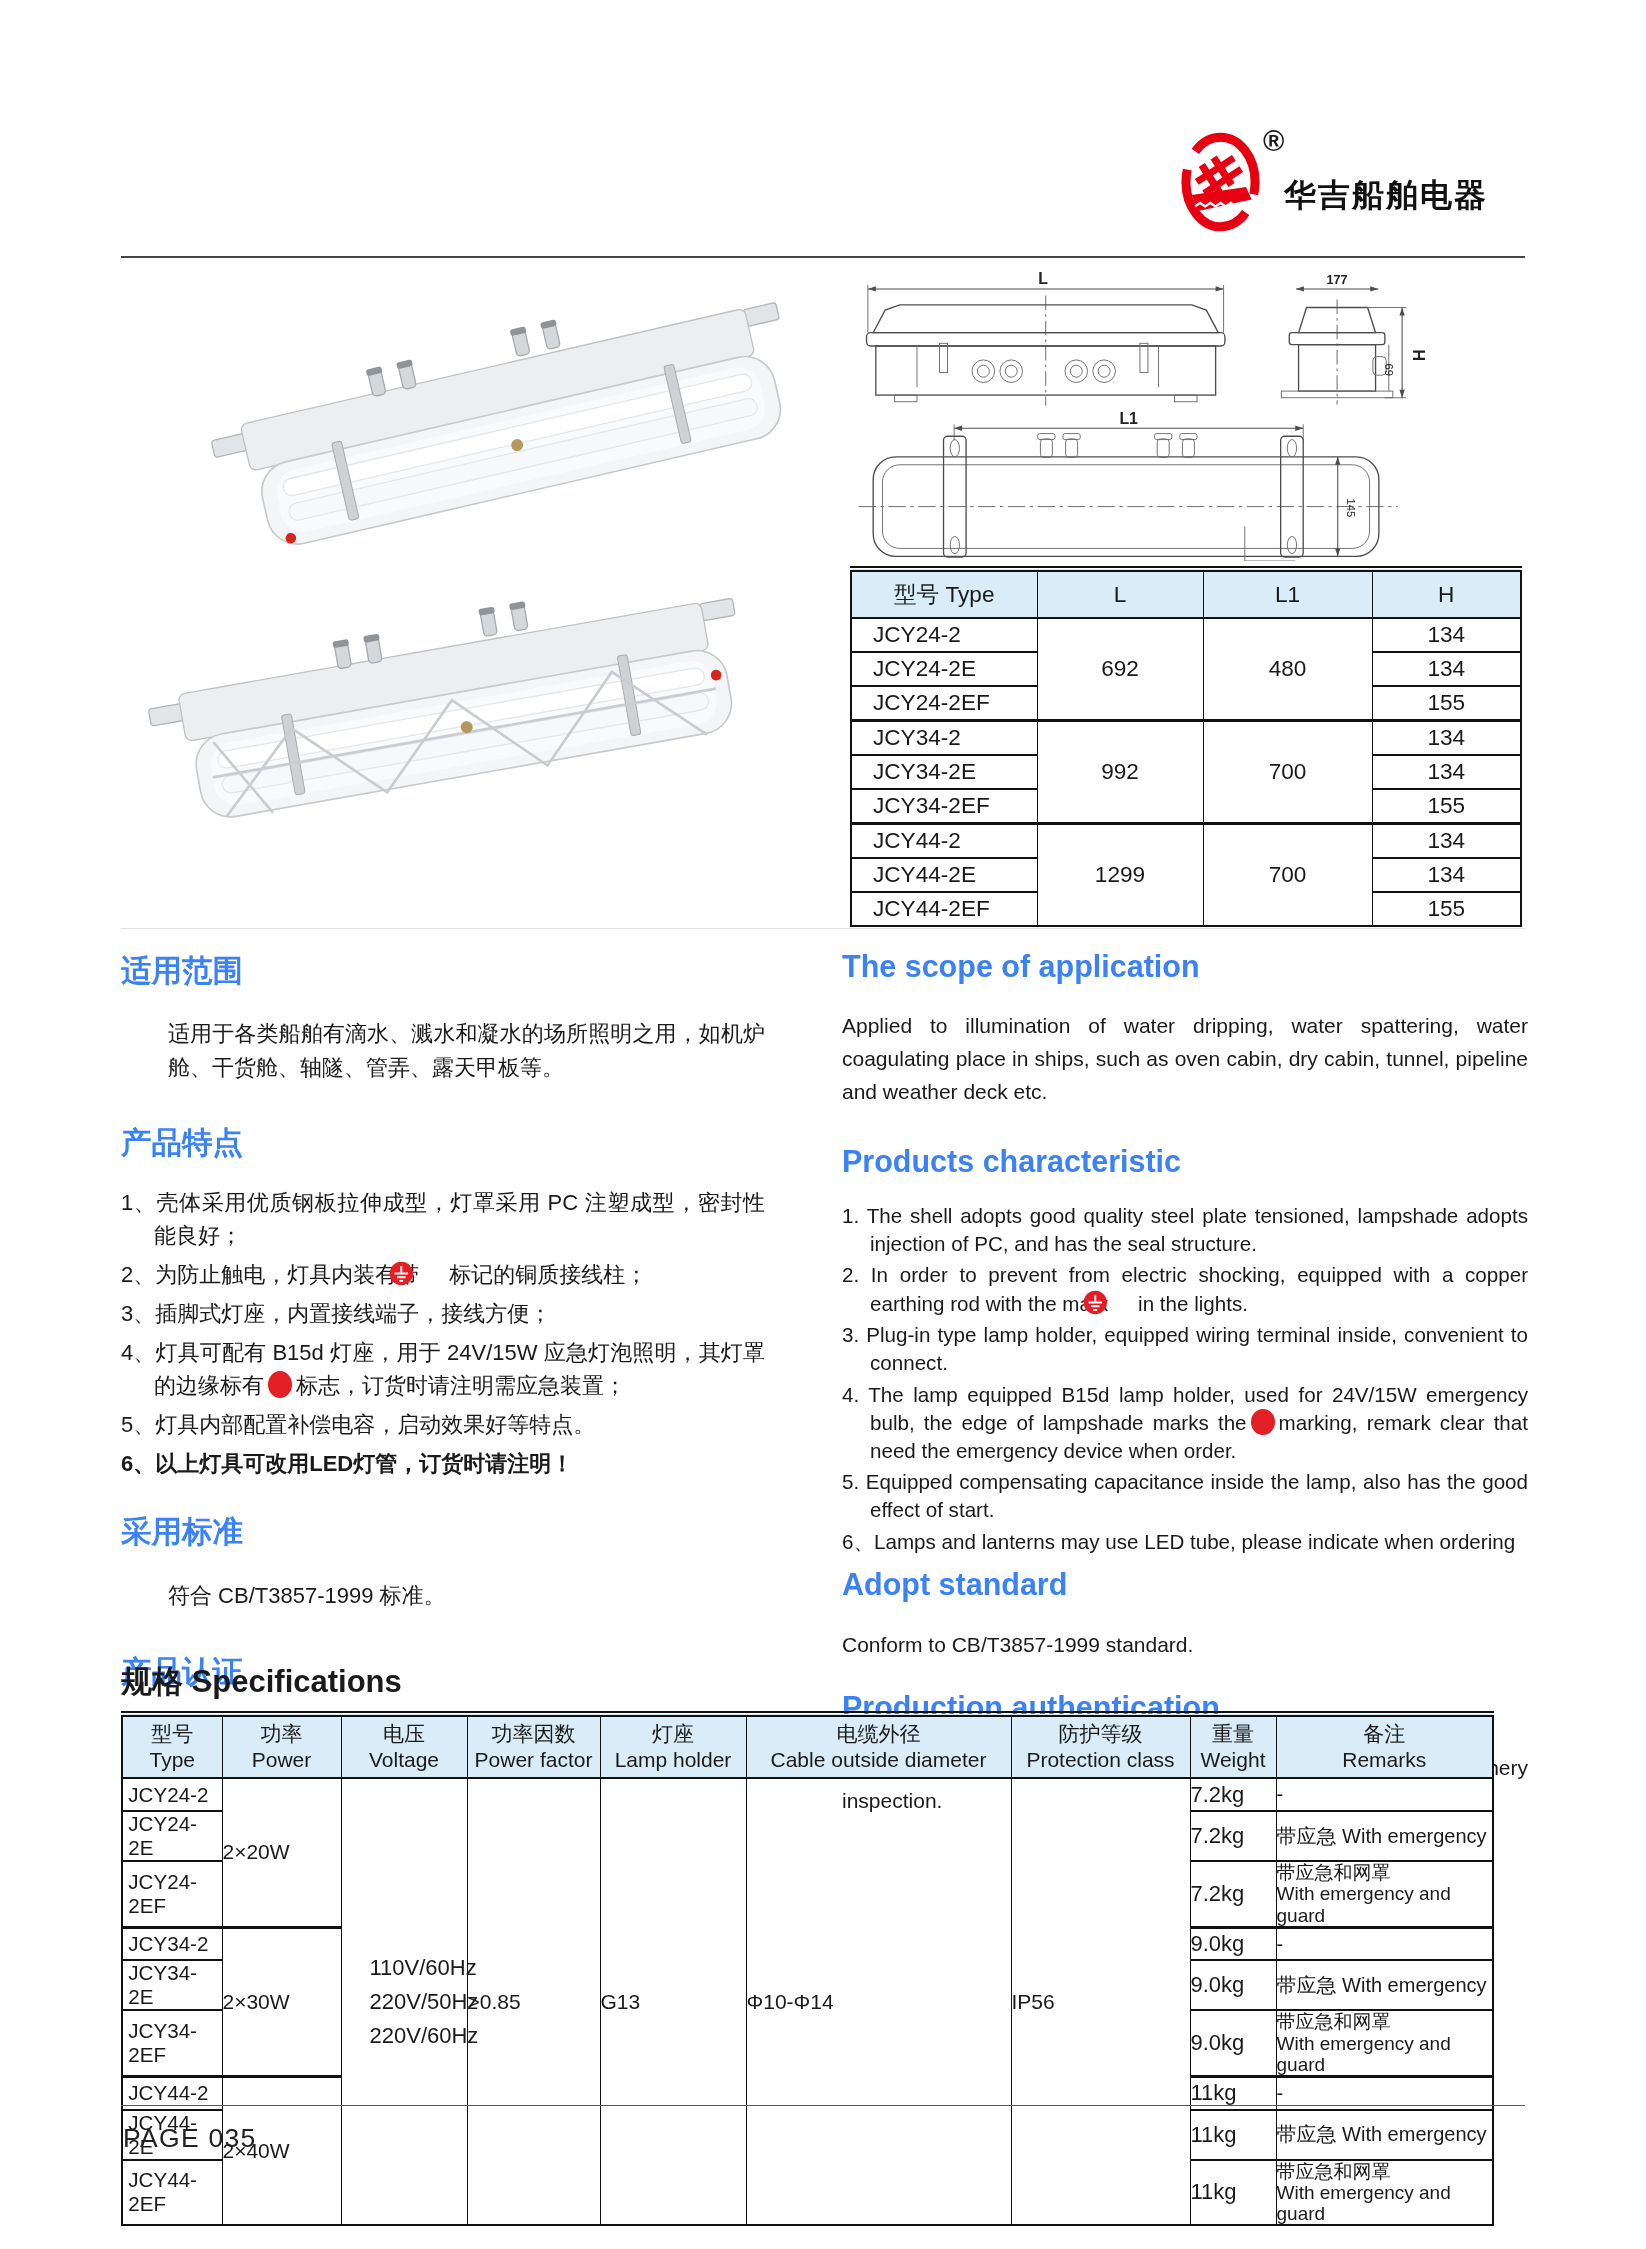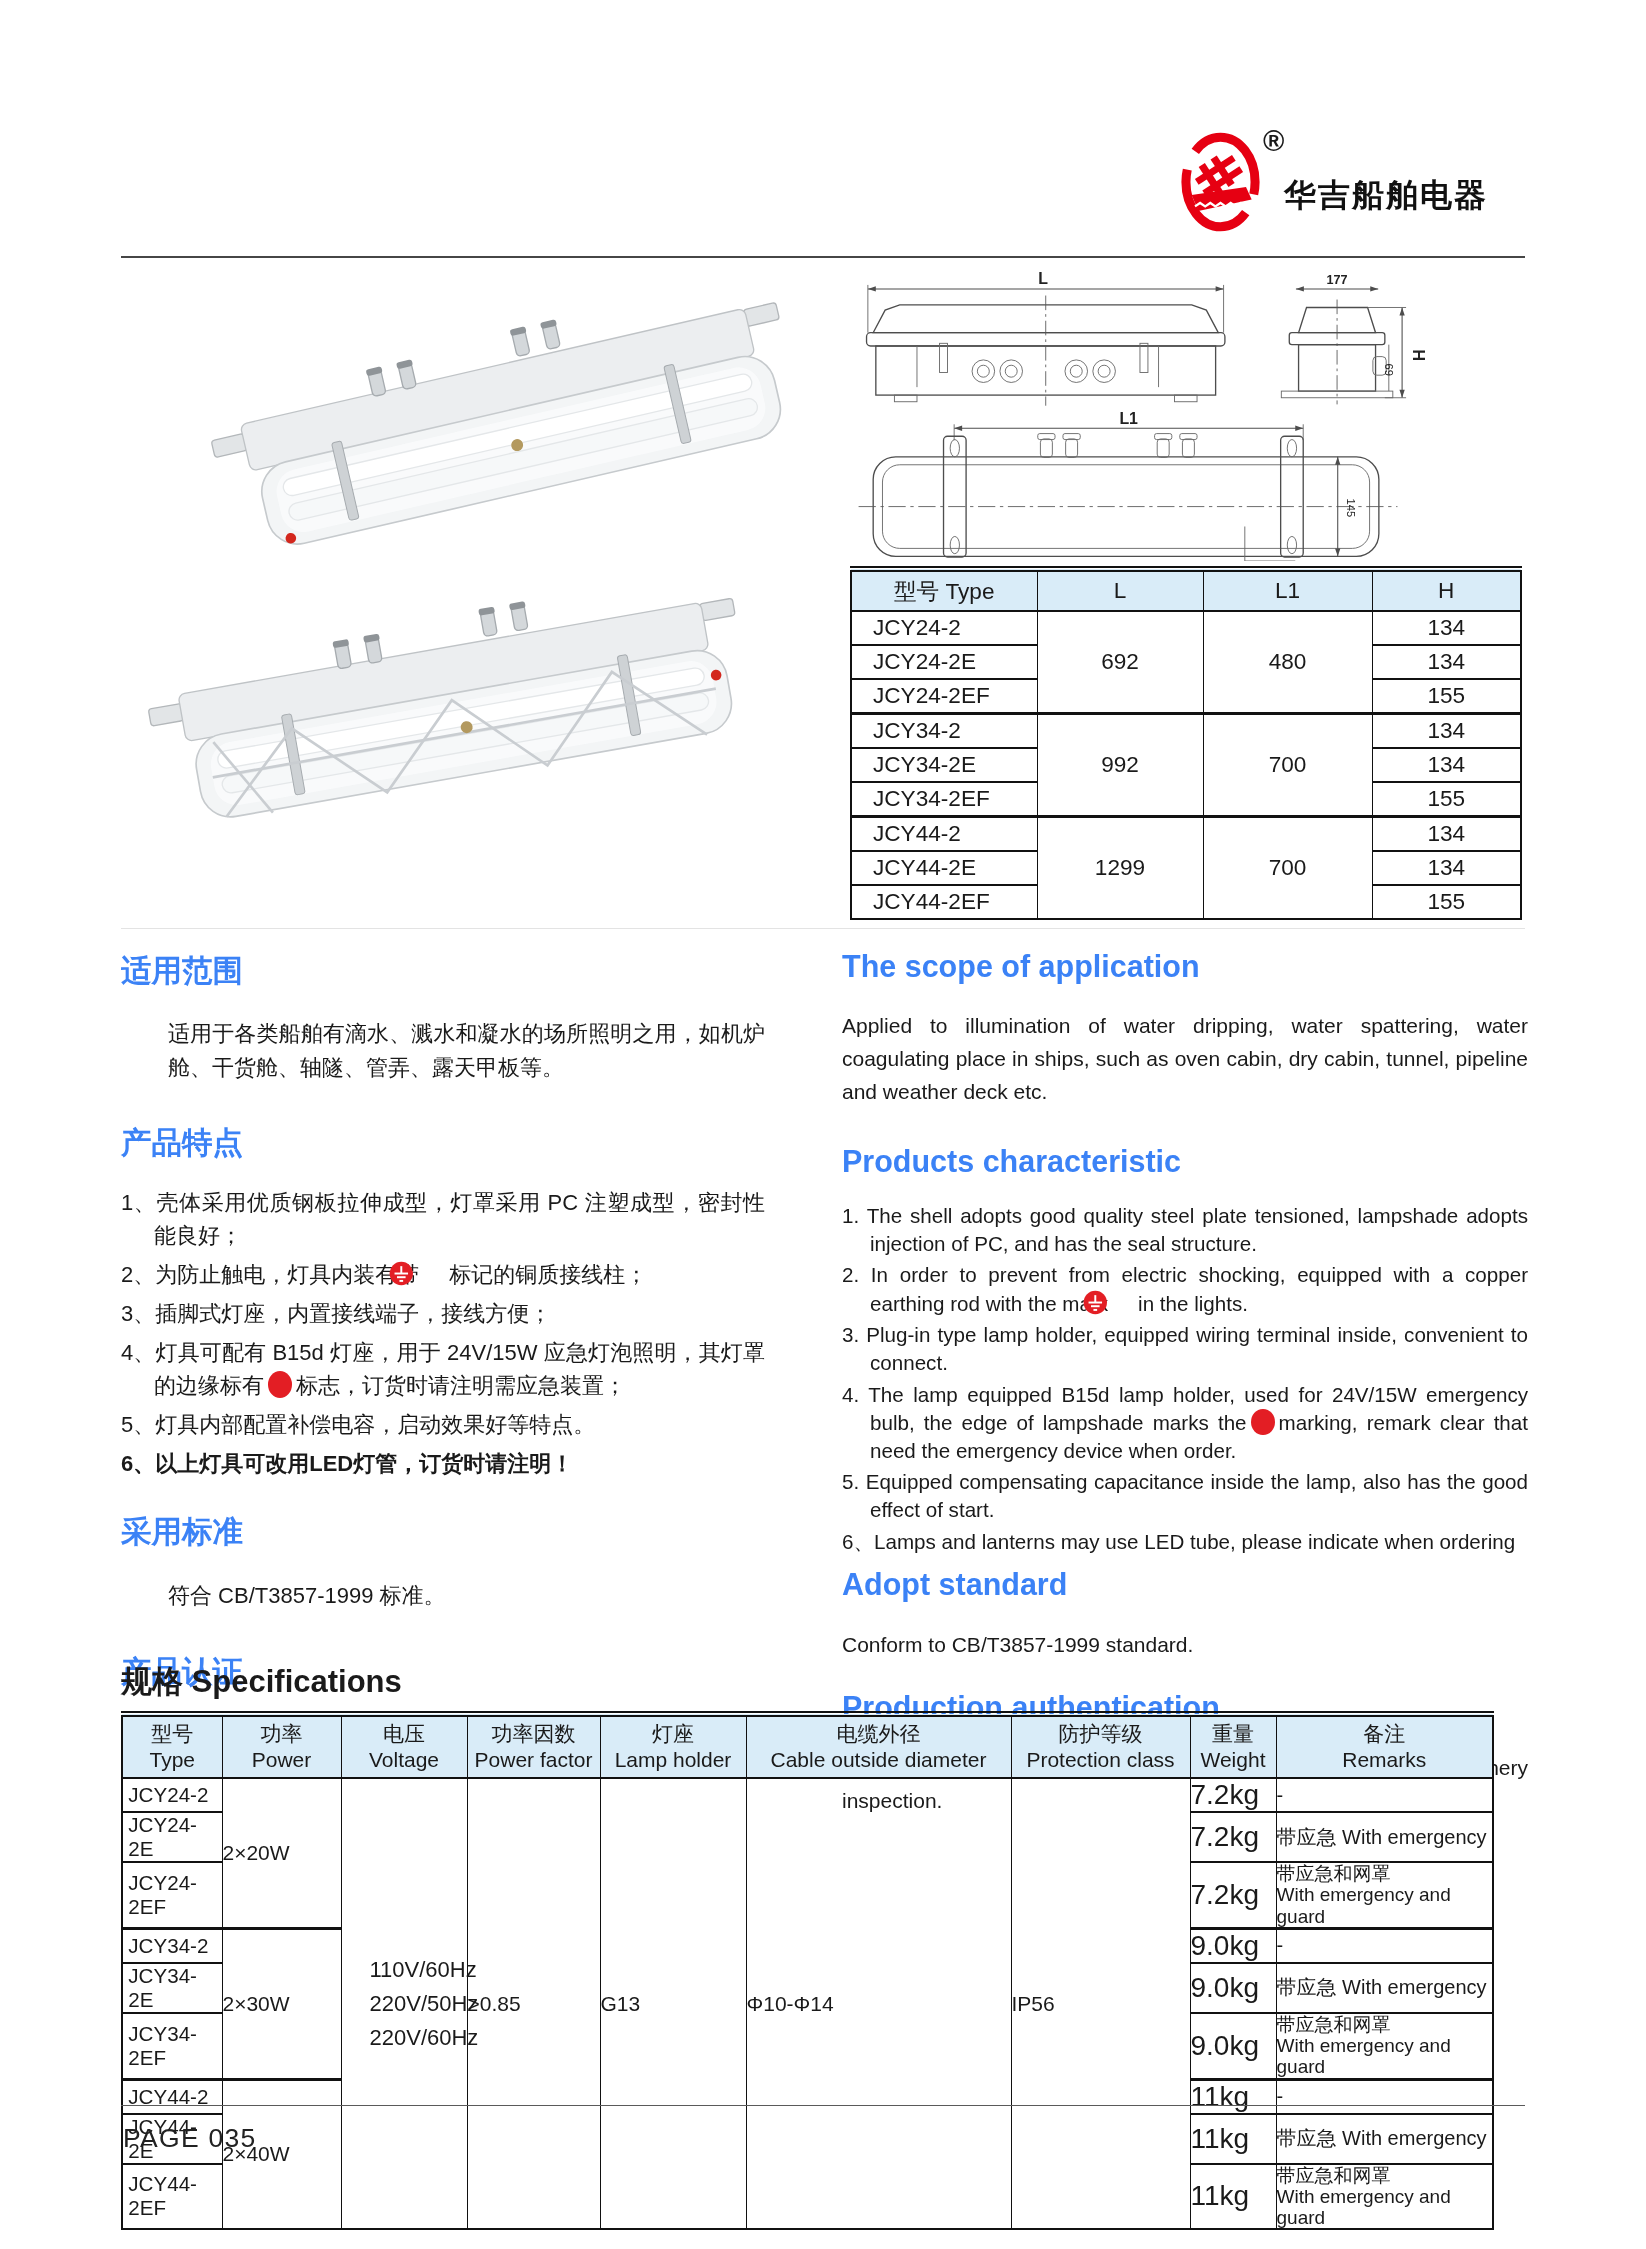--- a/index.html
+++ b/index.html
@@ -22,21 +22,21 @@
   .drawings{position:absolute;left:853px;top:269px;width:704px;height:292px;}
   .draw-line{stroke:#4d4d4d;stroke-width:2;fill:none;}
   .draw-thin{stroke:#6a6a6a;stroke-width:1.4;fill:none;}
   .draw-dim{stroke:#4d4d4d;stroke-width:1.6;}
   .draw-txt{font-family:"Liberation Sans","DejaVu Sans",sans-serif;font-size:24px;font-weight:bold;fill:#222;}
   .draw-txt-sm{font-family:"Liberation Sans","DejaVu Sans",sans-serif;font-size:17px;fill:#222;}
   
   .dim-table{position:absolute;left:850px;top:566px;border-collapse:collapse;table-layout:fixed;width:670px;font-size:22.6px;}
   .dim-table td,.dim-table th{border:1.3px solid #111;padding:0;height:32px;text-align:center;font-weight:normal;vertical-align:middle;}
   .dim-table tr{height:32px;}
-  .dim-table tr.hdr{height:42px;border-radius:8px;}
+  .dim-table tr.hdr{height:49px;border-radius:8px;}
   .dim-table tr.hdr th{background:#d9ecf8;border-top:6px double #111;border-bottom:1.3px solid #111;font-size:22.6px;}
   .dim-table td{border-top:2px solid #111;}
   .dim-table tr.grp td{border-top:3.3px solid #111;}
   .dim-table td.t{text-align:left;padding-left:21px;}
   .dim-table{border:2px solid #111;}
   
   .col-left{position:absolute;left:121px;top:954px;width:644px;}
   .col-right{position:absolute;left:842px;top:950px;width:686px;}
   .sec-h{font-size:30.5px;font-weight:bold;color:#3b82f6;line-height:1.1;}
   .body-zh{font-size:22px;line-height:34px;text-align:justify;margin-top:29px;margin-left:47px;}
@@ -60,21 +60,21 @@
   .spec-table{position:absolute;left:121px;top:1711px;border-collapse:collapse;table-layout:fixed;width:1372px;border:2px solid #111;}
   .spec-table th,.spec-table td{border:1.3px solid #111;padding:0;vertical-align:middle;font-weight:normal;}
   .spec-table tr.hdr{height:64px;}
   .spec-table tr.hdr th{background:#d9ecf8;border-top:6px double #111;font-size:21px;line-height:1.25;}
   .spec-table tr{height:33px;}
   .spec-table tr.tall{height:45px;}
   .spec-table td{font-size:21px;border-top:2px solid #111;}
   .spec-table tr.grp td{border-top:3.3px solid #111;}
   .spec-table td.t{text-align:left;padding-left:5.3px;font-size:20.6px;}
   .spec-table td.volt{text-align:right;padding-left:28px;font-size:22px;line-height:1.55;}
-  .spec-table td.w{font-size:28px;}
+  .spec-table td.w{font-size:22px;}
   .remark-zh{font-size:19px;line-height:1.12;}
   .remark-en{font-size:19px;line-height:1.12;}
   .remark-en:empty{display:none;}
   .remark-one{font-size:20px;}
   
   .footer-rule{position:absolute;left:121px;top:2105px;width:1404px;height:1.3px;background:#5a5a5a;}
   .footer-text{position:absolute;left:123px;top:2123px;font-size:26.5px;letter-spacing:1.3px;color:#222;}
 </style>
 </head>
 <body>

